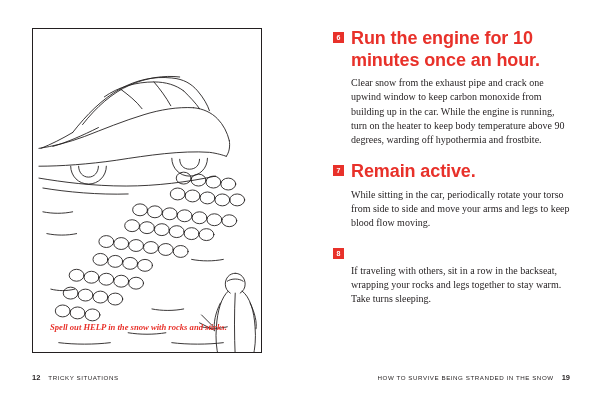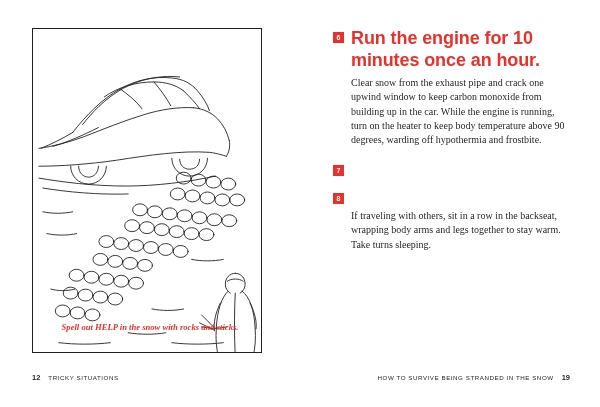--- a/index.html
+++ b/index.html
@@ -41,21 +41,20 @@
   .illustration-frame svg {
     display: block;
     width: 100%;
     height: 100%;
   }
   .caption {
     position: absolute;
     left: 50px;
     top: 322px;
     width: 200px;
-    text-align: center;
     font-style: italic;
     font-weight: bold;
     font-size: 8.6px;
     line-height: 1.28;
     color: #e8312a;
     z-index: 5;
   }
   .folio-left {
     position: absolute;
     left: 32px;
@@ -273,28 +272,30 @@
       <div class="step-head">
         <span class="step-num">6</span>
         <span class="step-title">Run the engine for 10 minutes once an hour.</span>
       </div>
       <p class="step-body">Clear snow from the exhaust pipe and crack one upwind window to keep carbon monoxide from building up in the car. While the engine is running, turn on the heater to keep body temperature above 90 degrees, warding off hypothermia and frostbite.</p>
     </div>
 
     <div class="step">
       <div class="step-head">
         <span class="step-num">7</span>
+        <span class="step-title">Remain active.</span>
       </div>
+      <p class="step-body">While sitting in the car, periodically rotate your torso from side to side and move your arms and legs to keep blood flow moving.</p>
     </div>
 
     <div class="step">
       <div class="step-head">
         <span class="step-num">8</span>
       </div>
-      <p class="step-body">If traveling with others, sit in a row in the backseat, wrapping body arms and legs together to stay warm. Take turns sleeping.</p>
+      <p class="step-body">If traveling with others, sit in a row in the backseat, wrapping your rocks and legs together to stay warm. Take turns sleeping.</p>
     </div>
 
     <div class="folio-right">
       <span class="folio-text">HOW TO SURVIVE BEING STRANDED IN THE SNOW</span>
       <span class="folio-num">19</span>
     </div>
   </div>
 
 </div>
 

